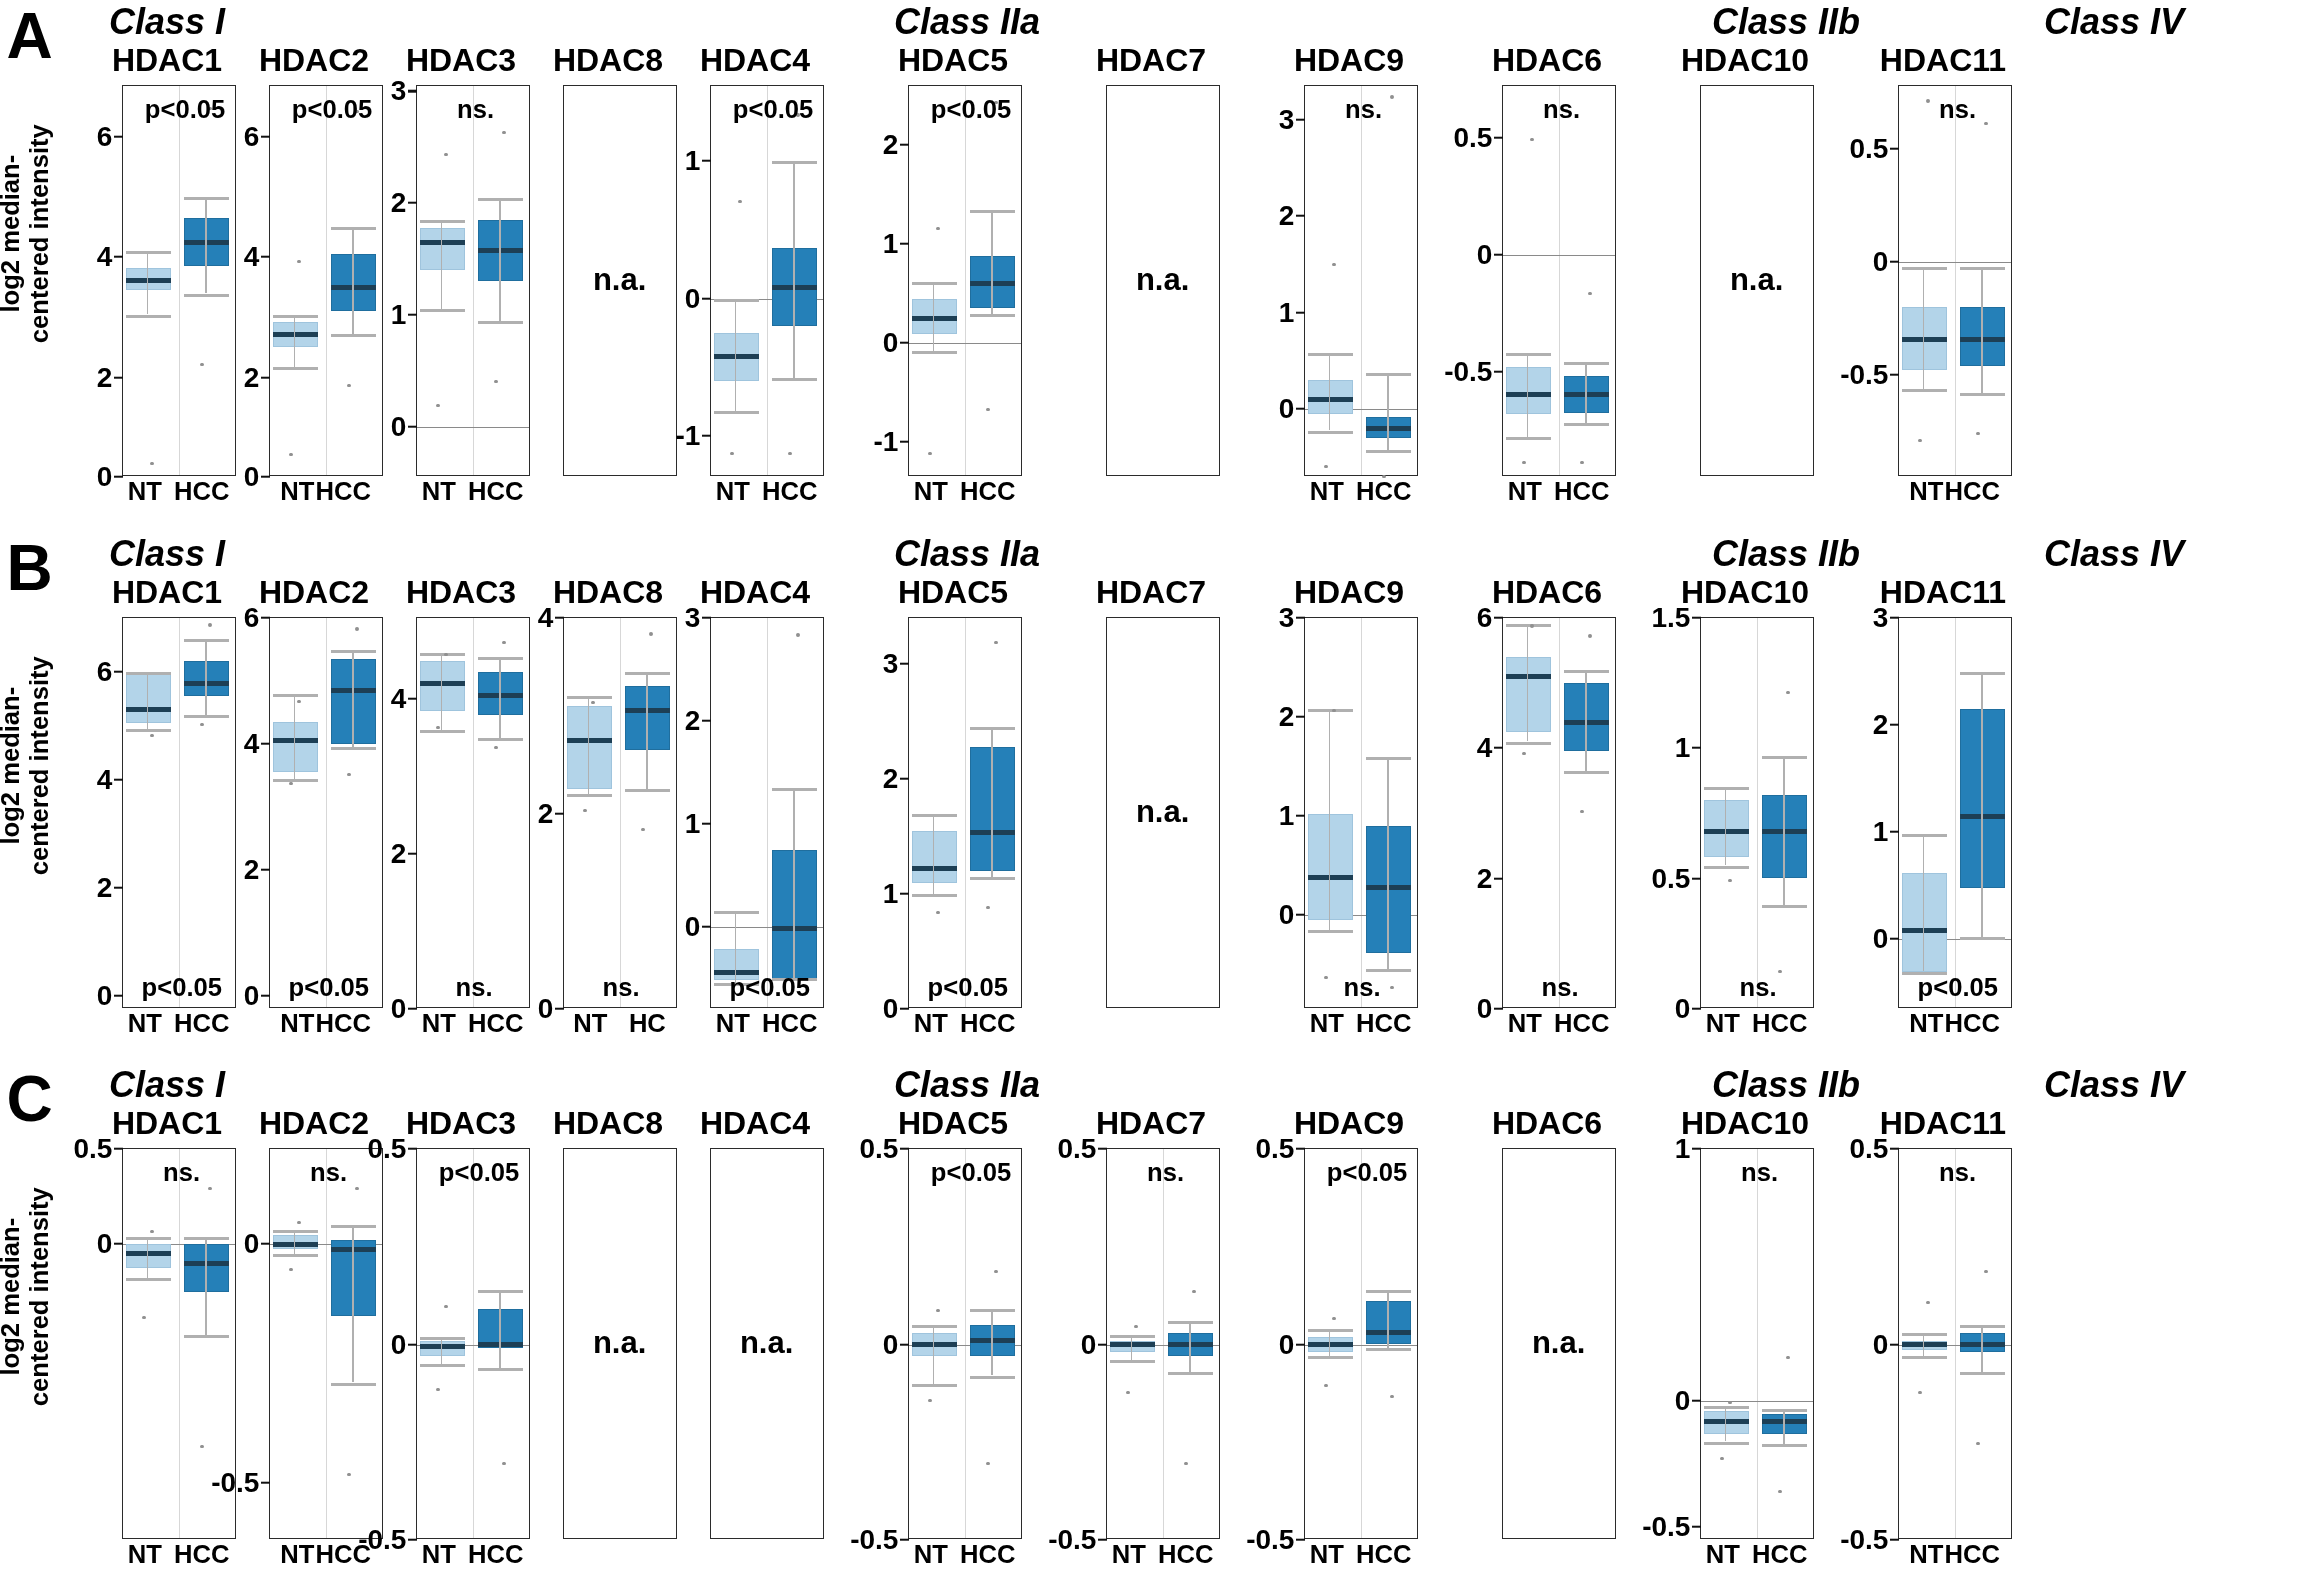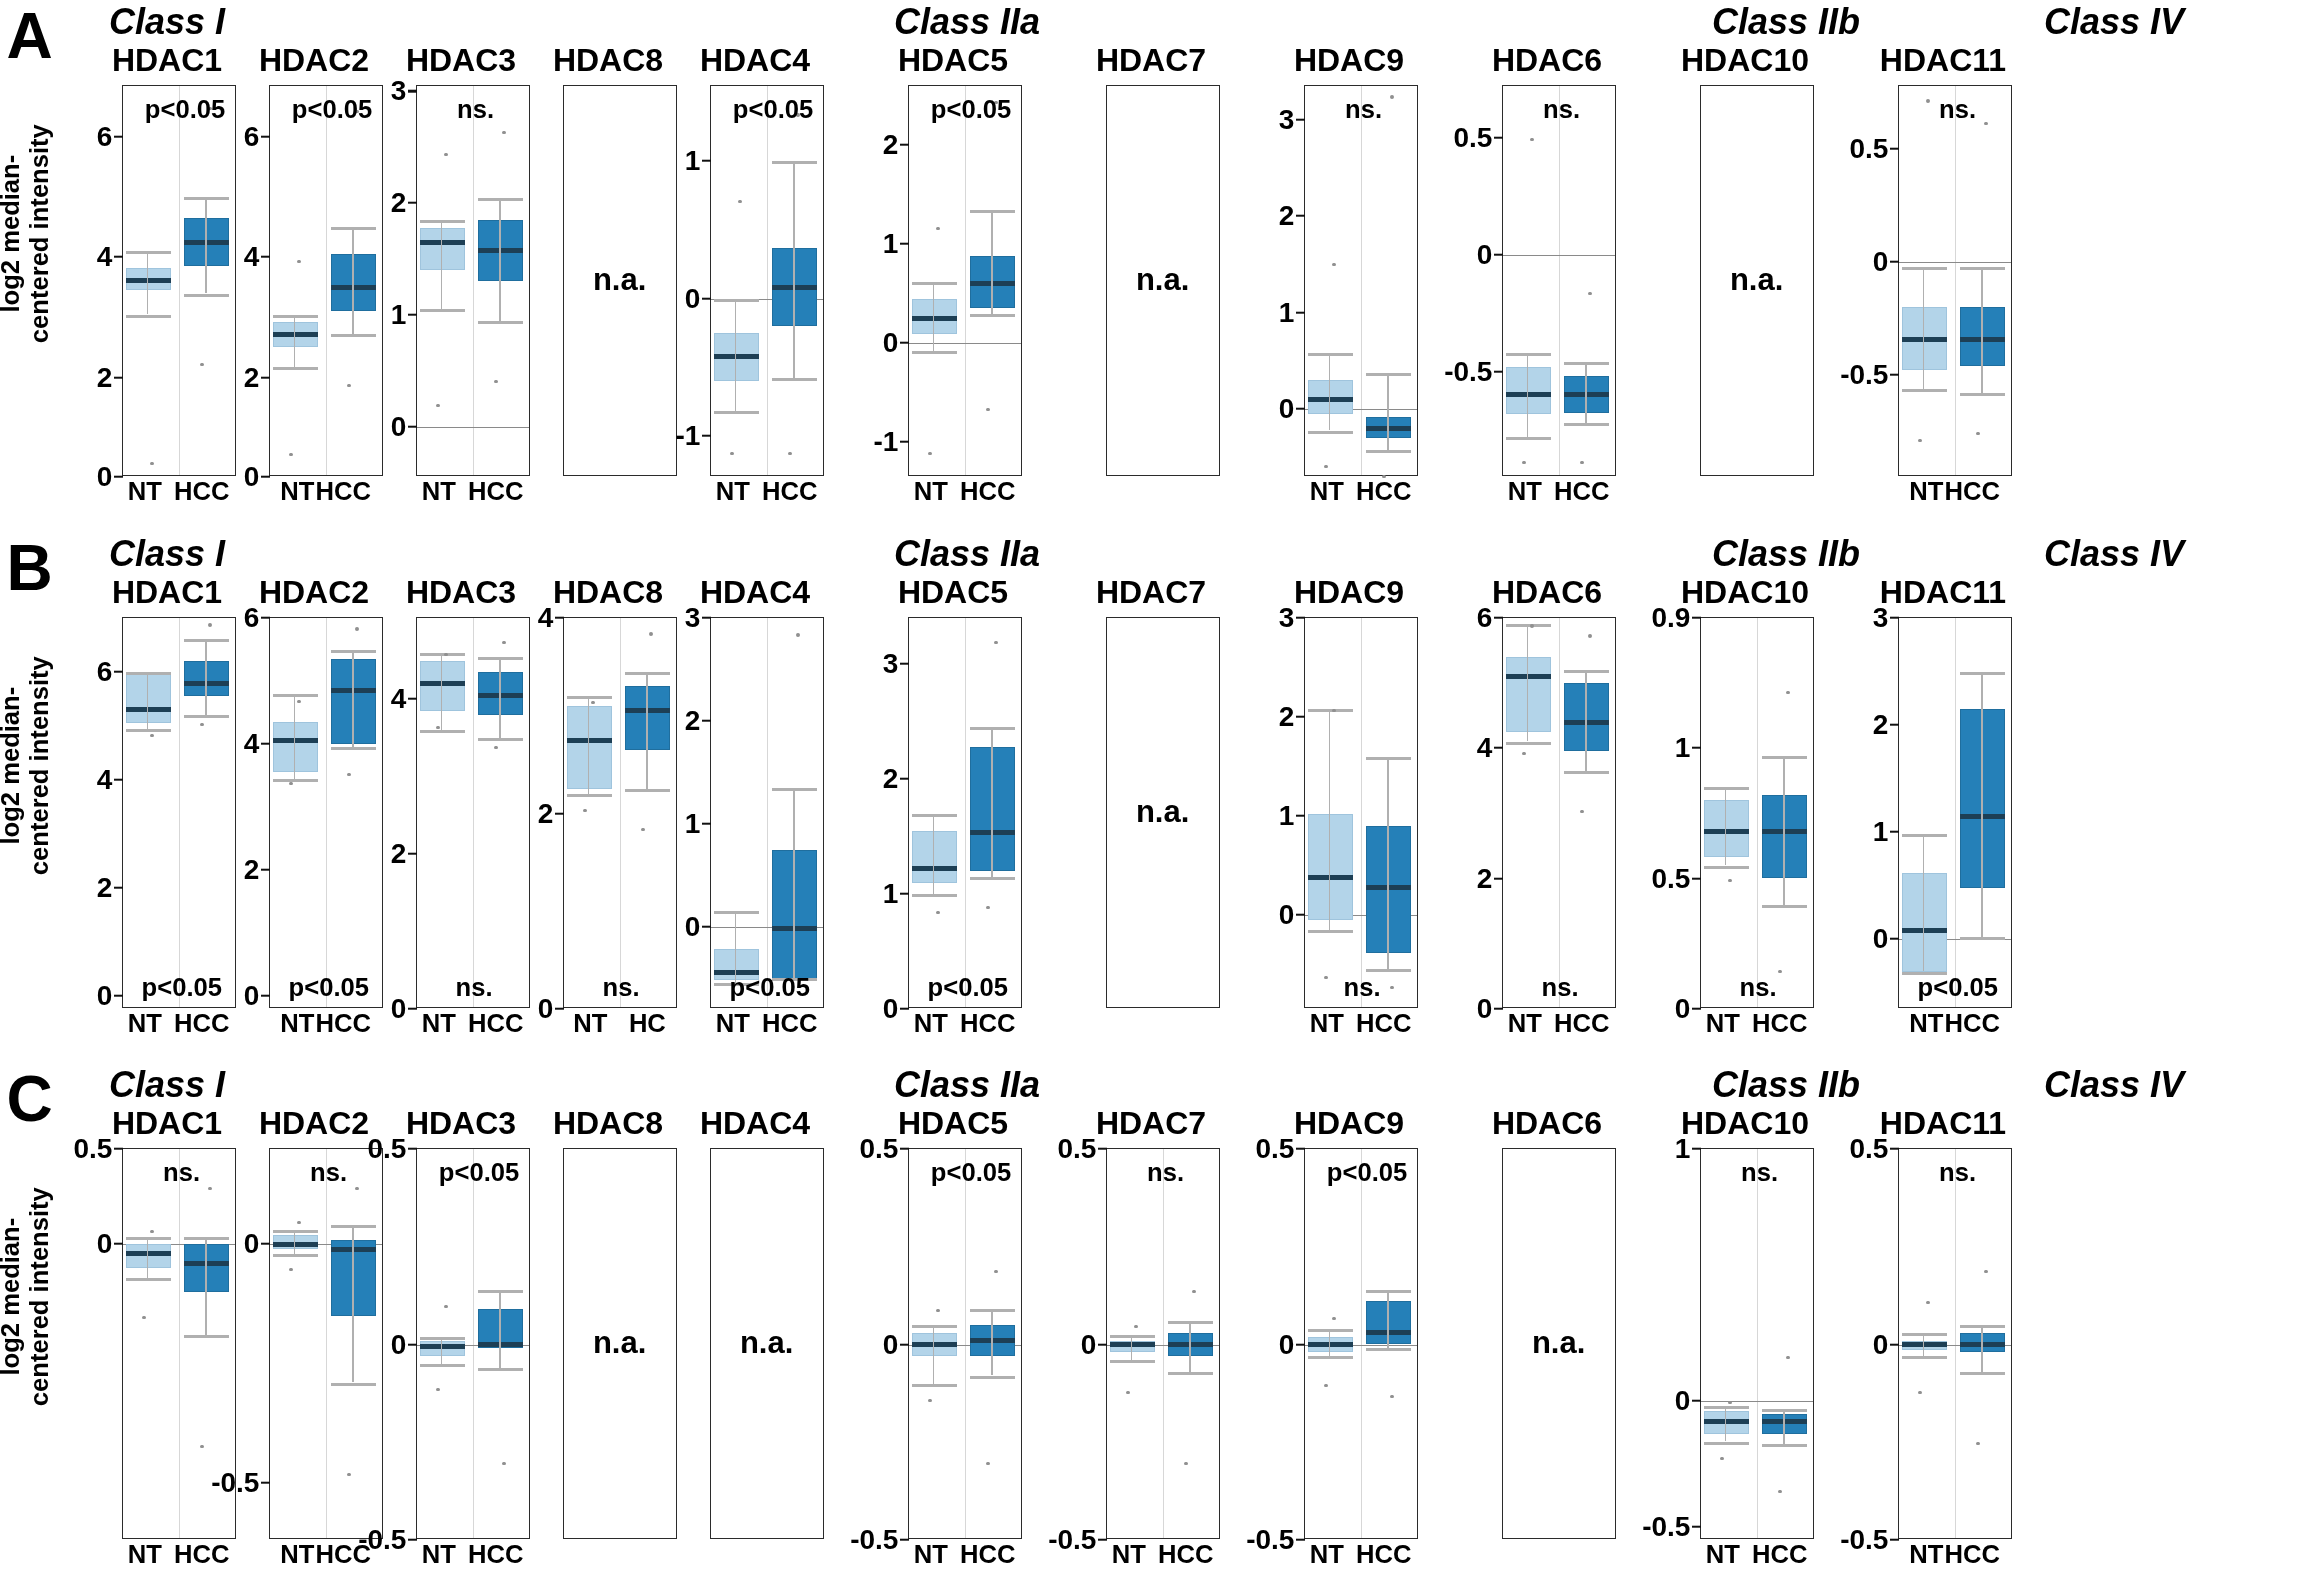--- a/index.html
+++ b/index.html
@@ -623,21 +623,21 @@
           <div class="sig bottom">ns.</div>
         </div>
         <div class="xlabels">
           <span>NT</span>
           <span>HCC</span>
         </div>
       </div>
       <div class="cell" style="left: 1674px;">
         <div class="title">HDAC10</div>
         <div class="plotbox">
-          <div class="ytick" style="top: 0px;">0.9</div>
+          <div class="ytick" style="top: 0px;">1.5</div>
           <div class="ytick" style="top: 130px;">1</div>
           <div class="ytick" style="top: 261px;">0.5</div>
           <div class="ytick" style="top: 391px;">0</div>
           <div class="midline"></div>
           <div class="bp nt">
             <div class="box light" style="top: 182px; height: 57px;"></div>
             <div class="median" style="top: 211px;"></div>
             <div class="whisk" style="top: 169px;"></div>
             <div class="whisk" style="top: 248px;"></div>
             <div class="wcap" style="top: 169px; height: 78px;"></div>

